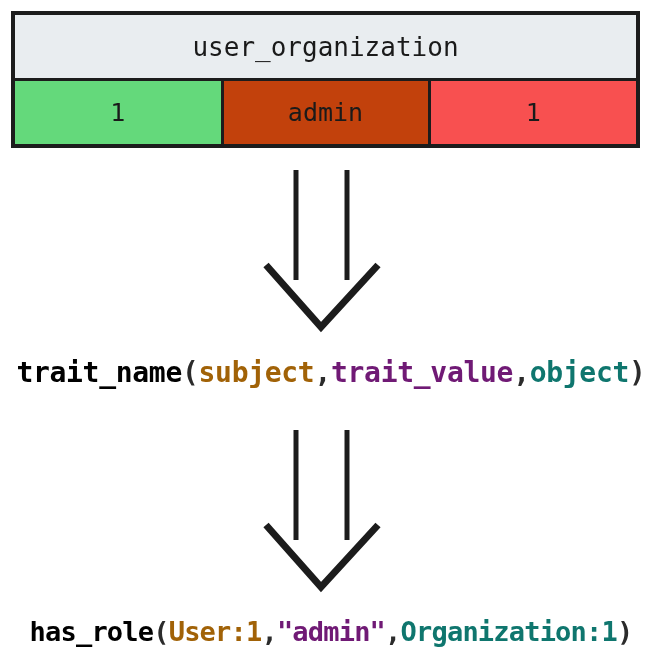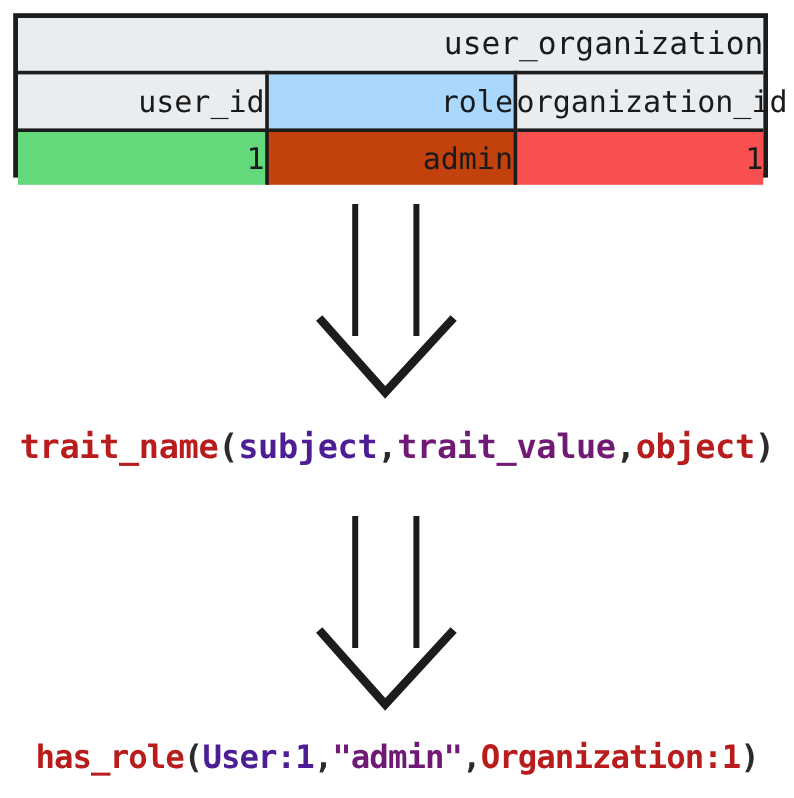--- a/index.html
+++ b/index.html
@@ -28,21 +28,21 @@
     background: #e9edf0;
   }
   table.db-table {
     border-collapse: collapse;
     width: 100%;
     height: 100%;
     table-layout: fixed;
   }
   table.db-table td {
     border: 3px solid #1c1c1c;
-    text-align: right;
+    text-align: center;
     vertical-align: middle;
     font-family: "DejaVu Sans Mono", "Liberation Mono", monospace;
     font-size: 25px;
     color: #1a1a1a;
     padding: 0;
     letter-spacing: 0px;
   }
   table.db-table tr.title-row td {
     height: 44px;
     background: #e9edf0;
@@ -80,39 +80,34 @@
     text-align: center;
     font-family: "DejaVu Sans Mono", "Liberation Mono", monospace;
     font-size: 28px;
     font-weight: bold;
     white-space: nowrap;
     letter-spacing: -0.3px;
   }
   #code-line-generic { top: 356px; }
   #code-line-concrete { top: 616px; font-size: 27px; letter-spacing: -0.8px; }
 
-  .tok-blue   { color: #b91c1c; }
-  .tok-green  { color: #4c1d95; }
+  .tok-blue   { color: #000000; }
+  .tok-green  { color: #a16207; }
   .tok-orange { color: #701a75; }
-  .tok-red    { color: #b91c1c; }
+  .tok-red    { color: #0f766e; }
   .tok-punct  { color: #2b2b2b; }
 </style>
 </head>
 <body>
 
 <div id="table-wrap">
   <table class="db-table">
     <tbody>
         <tr class="title-row">
       <td colspan="3" class="c0 c2">user_organization</td>
-    </tr>
-    <tr class="head-row">
-      <td class="c0">user_id</td>
-      <td class="c1">role</td>
-      <td class="c2">organization_id</td>
     </tr>
     <tr class="data-row">
       <td class="c0">1</td>
       <td class="c1">admin</td>
       <td class="c2">1</td>
     </tr>
   </tbody>
     </table>
 </div>
 

